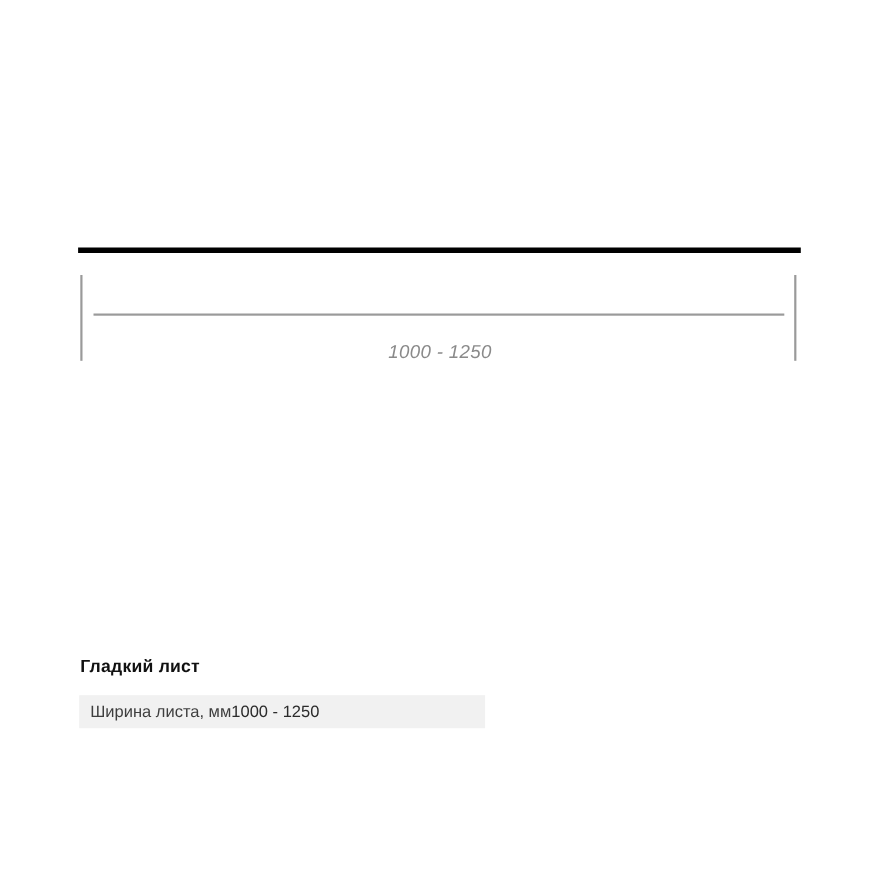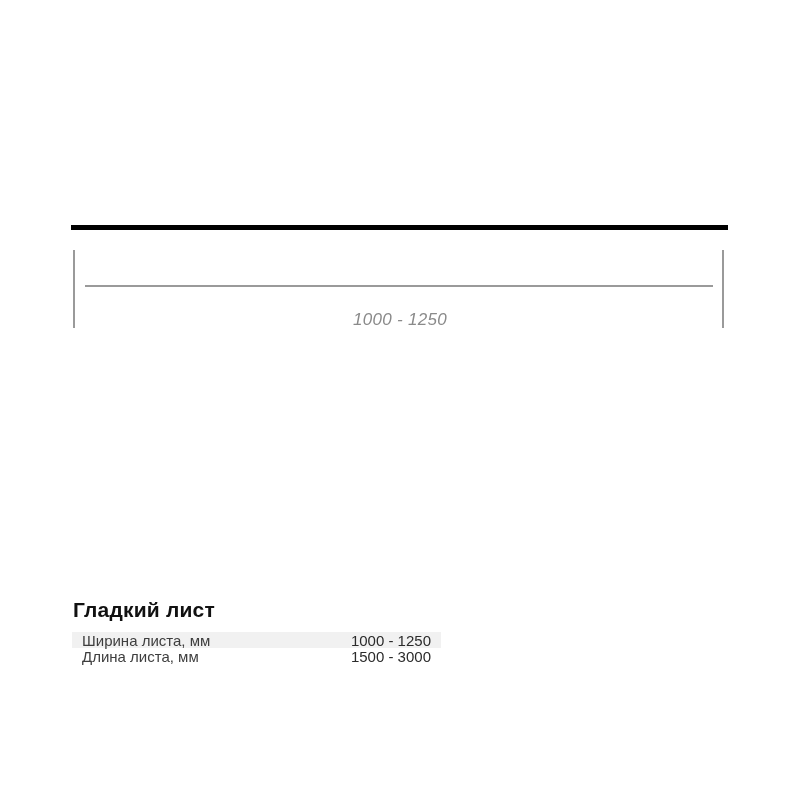--- a/index.html
+++ b/index.html
@@ -60,35 +60,35 @@
     font-style: italic;
     letter-spacing: 0.3px;
     color: var(--dim-text);
   }
 
   
   .spec-section { position: absolute; left: 0; top: 598px; width: 800px; }
   .spec-title {
     position: absolute;
     left: 73px; top: 0;
-    font-size: 21px;
+    font-size: 16px;
     font-weight: 700;
     color: var(--title-text);
     letter-spacing: 0.2px;
   }
   .spec-table {
     position: absolute;
     left: 72px; top: 34px;
     width: 369px;
   }
   .spec-row {
     display: flex;
     align-items: center;
-    justify-content: space-between;
-    height: 16px;
+    justify-content: flex-start;
+    height: 30px;
     padding: 0 10px;
     font-size: 15px;
   }
   .spec-row.striped { background: var(--stripe); }
   .spec-label { color: var(--label-text); }
   .spec-value { color: var(--value-text); white-space: nowrap; }
 </style>
 </head>
 <body>
 
@@ -103,20 +103,16 @@
   </div>
 
   <div class="spec-section">
     <h2 class="spec-title">Гладкий лист</h2>
 
     <div class="spec-table">
       <div class="spec-row striped">
         <span class="spec-label">Ширина листа, мм</span>
         <span class="spec-value">1000 - 1250</span>
       </div>
-      <div class="spec-row">
-        <span class="spec-label">Длина листа, мм</span>
-        <span class="spec-value">1500 - 3000</span>
-      </div>
     </div>
   </div>
 
 </div>
 
 </body></html>

